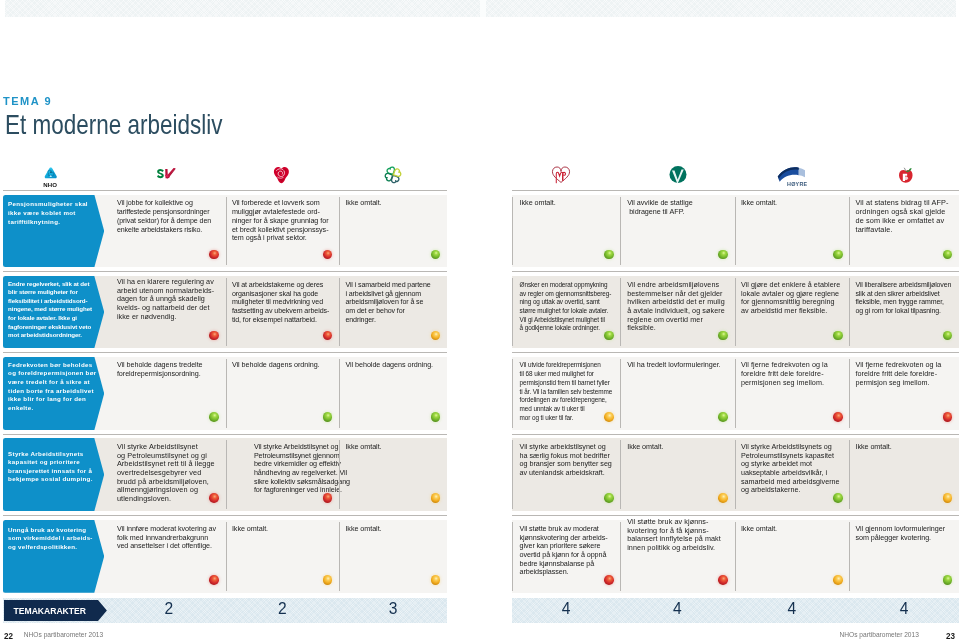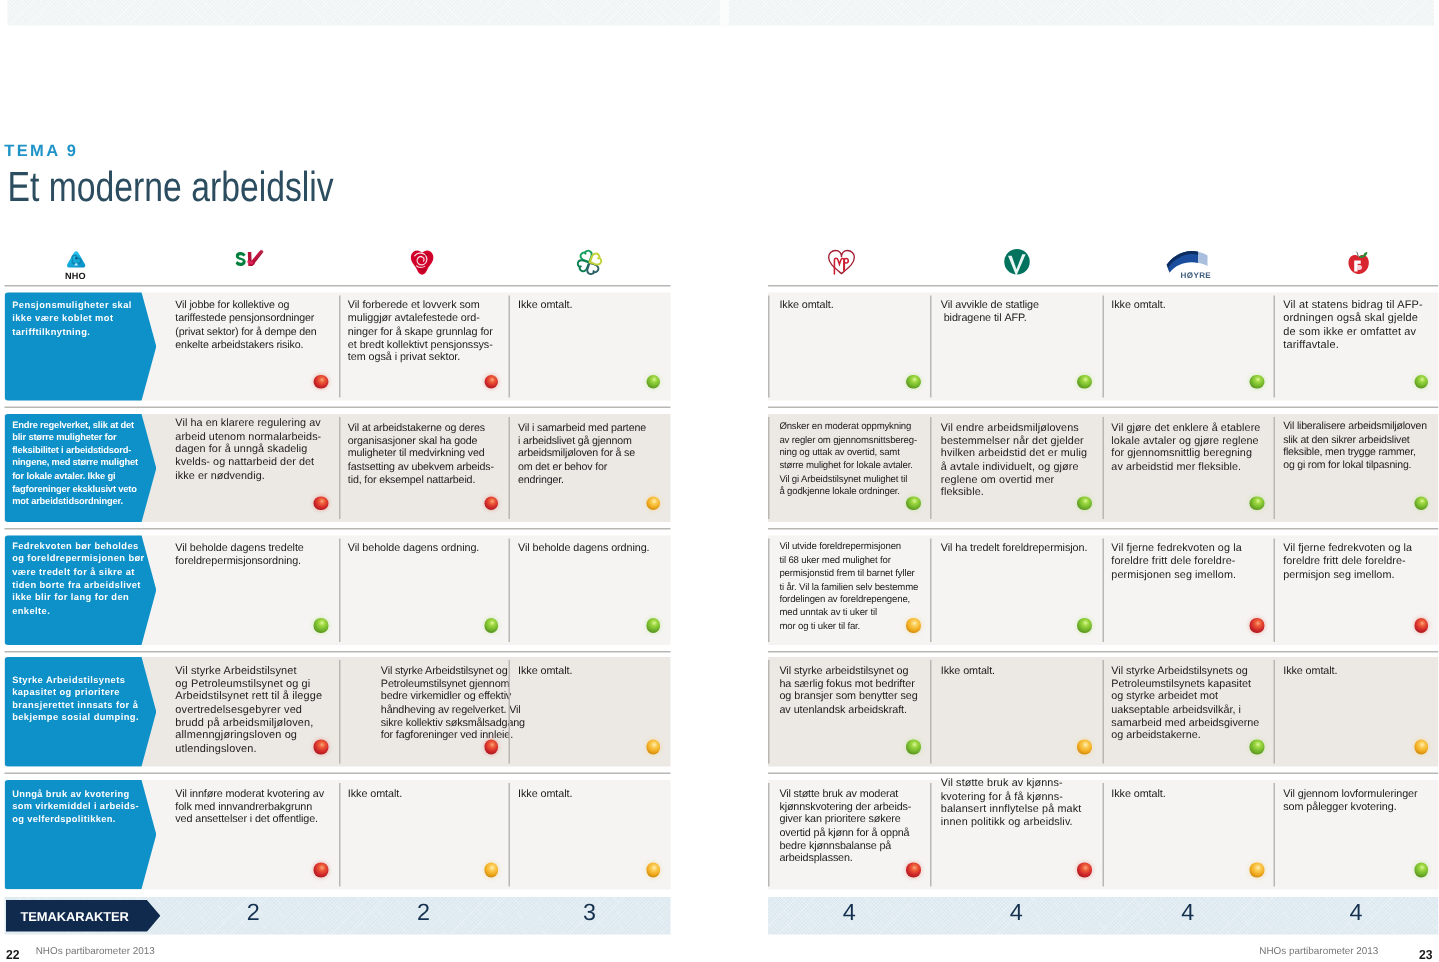--- a/index.html
+++ b/index.html
@@ -104,21 +104,21 @@
 <div class="dot dot-red" style="left:209.4px;top:330.5px;"></div>
 <div class="cell" style="left:225.6px;top:275.9px;width:113.5px;height:72.4px;padding-top:4.9px;padding-left:6.3px;padding-right:6.6px;font-size:7.1px;letter-spacing:-0.09px;"><span>Vil at arbeidstakerne og deres organisasjoner skal ha gode muligheter til medvirkning ved fastsetting av ubekvem arbeids­tid, for eksempel nattarbeid.</span></div>
 <div class="vdiv" style="left:225.6px;top:278.09999999999997px;height:68.0px;"></div>
 <div class="dot dot-red" style="left:322.9px;top:330.5px;"></div>
 <div class="cell" style="left:339.1px;top:275.9px;width:102px;height:72.4px;padding-top:4.9px;padding-left:6.3px;padding-right:8px;font-size:7.1px;letter-spacing:-0.11px;"><span>Vil i samarbeid med partene i&nbsp;arbeidslivet gå gjennom arbeidsmiljøloven for å se om det er behov for endringer.</span></div>
 <div class="vdiv" style="left:339.1px;top:278.09999999999997px;height:68.0px;"></div>
 <div class="dot dot-yellow" style="left:430.8px;top:330.5px;"></div>
 <div class="cell" style="left:512.0px;top:275.9px;width:108.3px;height:72.4px;padding-top:4.9px;padding-left:7.6px;padding-right:6.6px;font-size:6.4px;letter-spacing:-0.11px;"><span>Ønsker en moderat oppmykning av regler om gjennomsnittsbereg­ning og uttak av overtid, samt større mulighet for lokale avtaler. Vil gi Arbeidstilsynet mulighet til å&nbsp;godkjenne lokale ordninger.</span></div>
 <div class="vdiv" style="left:512.0px;top:278.09999999999997px;height:68.0px;"></div>
 <div class="dot dot-green" style="left:604.1px;top:330.5px;"></div>
-<div class="cell" style="left:620.3px;top:275.9px;width:114.3px;height:72.4px;padding-top:4.9px;padding-left:6.9px;padding-right:6.6px;font-size:7.2px;letter-spacing:0.08px;"><span>Vil endre arbeidsmiljølovens bestemmelser når det gjelder hvilken arbeidstid det er mulig å avtale individuelt, og gjøre reglene om overtid mer fleksible.</span></div>
+<div class="cell" style="left:620.3px;top:275.9px;width:114.3px;height:72.4px;padding-top:4.9px;padding-left:6.9px;padding-right:6.6px;font-size:7.2px;letter-spacing:0.08px;"><span>Vil endre arbeidsmiljølovens bestemmelser når det gjelder hvilken arbeidstid det er mulig å avtale individuelt, og søkere reglene om overtid mer fleksible.</span></div>
 <div class="vdiv" style="left:620.3px;top:278.09999999999997px;height:68.0px;"></div>
 <div class="dot dot-green" style="left:718.4px;top:330.5px;"></div>
 <div class="cell" style="left:734.6px;top:275.9px;width:114.6px;height:72.4px;padding-top:4.9px;padding-left:6.3px;padding-right:6.6px;font-size:7.2px;letter-spacing:0.05px;"><span>Vil gjøre det enklere å etablere lokale avtaler og gjøre reglene for gjennomsnittlig beregning av arbeidstid mer fleksible.</span></div>
 <div class="vdiv" style="left:734.6px;top:278.09999999999997px;height:68.0px;"></div>
 <div class="dot dot-green" style="left:833.0px;top:330.5px;"></div>
 <div class="cell" style="left:849.2px;top:275.9px;width:109.8px;height:72.4px;padding-top:4.9px;padding-left:6.3px;padding-right:6.6px;font-size:7.0px;letter-spacing:-0.12px;"><span>Vil liberalisere arbeidsmiljøloven slik at den sikrer arbeidslivet fleksible, men trygge rammer, og gi rom for lokal tilpasning.</span></div>
 <div class="vdiv" style="left:849.2px;top:278.09999999999997px;height:68.0px;"></div>
 <div class="dot dot-green" style="left:942.8px;top:330.5px;"></div>
 <div class="rowbg rowbg-a" style="left:3px;top:356.6px;width:444px;height:73.6px;"></div>
 <div class="rowbg rowbg-a" style="left:512px;top:356.6px;width:447px;height:73.6px;"></div>
@@ -127,21 +127,21 @@
 <div class="dot dot-green" style="left:209.4px;top:412.4px;"></div>
 <div class="cell" style="left:225.6px;top:356.6px;width:113.5px;height:73.6px;padding-top:4.9px;padding-left:6.3px;padding-right:6.6px;font-size:7.2px;letter-spacing:-0.05px;"><span>Vil beholde dagens ordning.</span></div>
 <div class="vdiv" style="left:225.6px;top:358.8px;height:69.2px;"></div>
 <div class="dot dot-green" style="left:322.9px;top:412.4px;"></div>
 <div class="cell" style="left:339.1px;top:356.6px;width:107.9px;height:73.6px;padding-top:4.9px;padding-left:6.3px;padding-right:6.6px;font-size:7.2px;letter-spacing:-0.05px;"><span>Vil beholde dagens ordning.</span></div>
 <div class="vdiv" style="left:339.1px;top:358.8px;height:69.2px;"></div>
 <div class="dot dot-green" style="left:430.8px;top:412.4px;"></div>
 <div class="cell" style="left:512.0px;top:356.6px;width:108.3px;height:73.6px;padding-top:4.9px;padding-left:7.6px;padding-right:6.6px;font-size:6.4px;letter-spacing:-0.1px;"><span>Vil utvide foreldrepermisjonen til&nbsp;68 uker med mulighet for permisjonstid frem til barnet fyller ti år. Vil la familien selv bestemme fordelingen av foreldrepengene, med unntak av ti uker til mor&nbsp;og&nbsp;ti&nbsp;uker&nbsp;til&nbsp;far.</span></div>
 <div class="vdiv" style="left:512.0px;top:358.8px;height:69.2px;"></div>
 <div class="dot dot-yellow" style="left:604.1px;top:412.4px;"></div>
-<div class="cell" style="left:620.3px;top:356.6px;width:114.3px;height:73.6px;padding-top:4.9px;padding-left:6.9px;padding-right:6.6px;font-size:7.2px;letter-spacing:-0.05px;"><span>Vil ha tredelt foreldrepermisjon.</span></div>
+<div class="cell" style="left:620.3px;top:356.6px;width:114.3px;height:73.6px;padding-top:4.9px;padding-left:6.9px;padding-right:6.6px;font-size:7.2px;letter-spacing:-0.05px;"><span>Vil ha tredelt lovformuleringer.</span></div>
 <div class="vdiv" style="left:620.3px;top:358.8px;height:69.2px;"></div>
 <div class="dot dot-green" style="left:718.4px;top:412.4px;"></div>
 <div class="cell" style="left:734.6px;top:356.6px;width:114.6px;height:73.6px;padding-top:4.9px;padding-left:6.3px;padding-right:6.6px;font-size:7.2px;letter-spacing:0.07px;"><span>Vil fjerne fedrekvoten og la foreldre fritt dele foreldre­permisjonen seg imellom.</span></div>
 <div class="vdiv" style="left:734.6px;top:358.8px;height:69.2px;"></div>
 <div class="dot dot-red" style="left:833.0px;top:412.4px;"></div>
 <div class="cell" style="left:849.2px;top:356.6px;width:109.8px;height:73.6px;padding-top:4.9px;padding-left:6.3px;padding-right:6.6px;font-size:7.2px;letter-spacing:0.03px;"><span>Vil fjerne fedrekvoten og la foreldre fritt dele foreldre­permisjon seg imellom.</span></div>
 <div class="vdiv" style="left:849.2px;top:358.8px;height:69.2px;"></div>
 <div class="dot dot-red" style="left:942.8px;top:412.4px;"></div>
 <div class="rowbg rowbg-b" style="left:3px;top:437.9px;width:444px;height:73.3px;"></div>
 <div class="rowbg rowbg-b" style="left:512px;top:437.9px;width:447px;height:73.3px;"></div>

